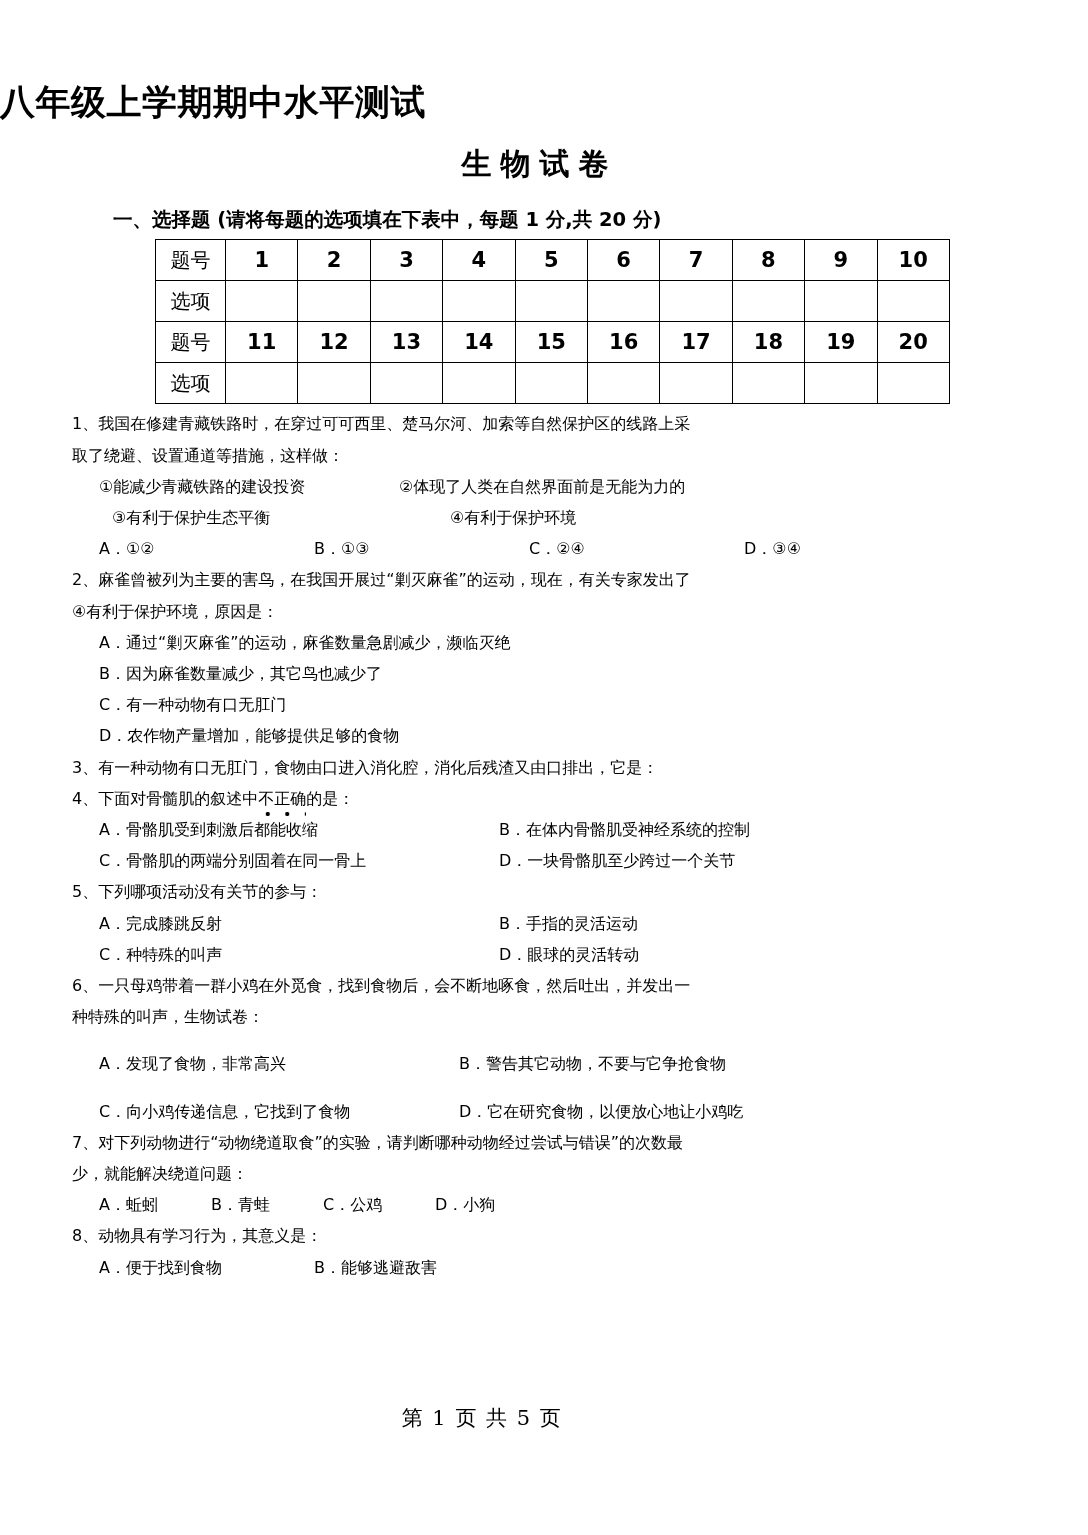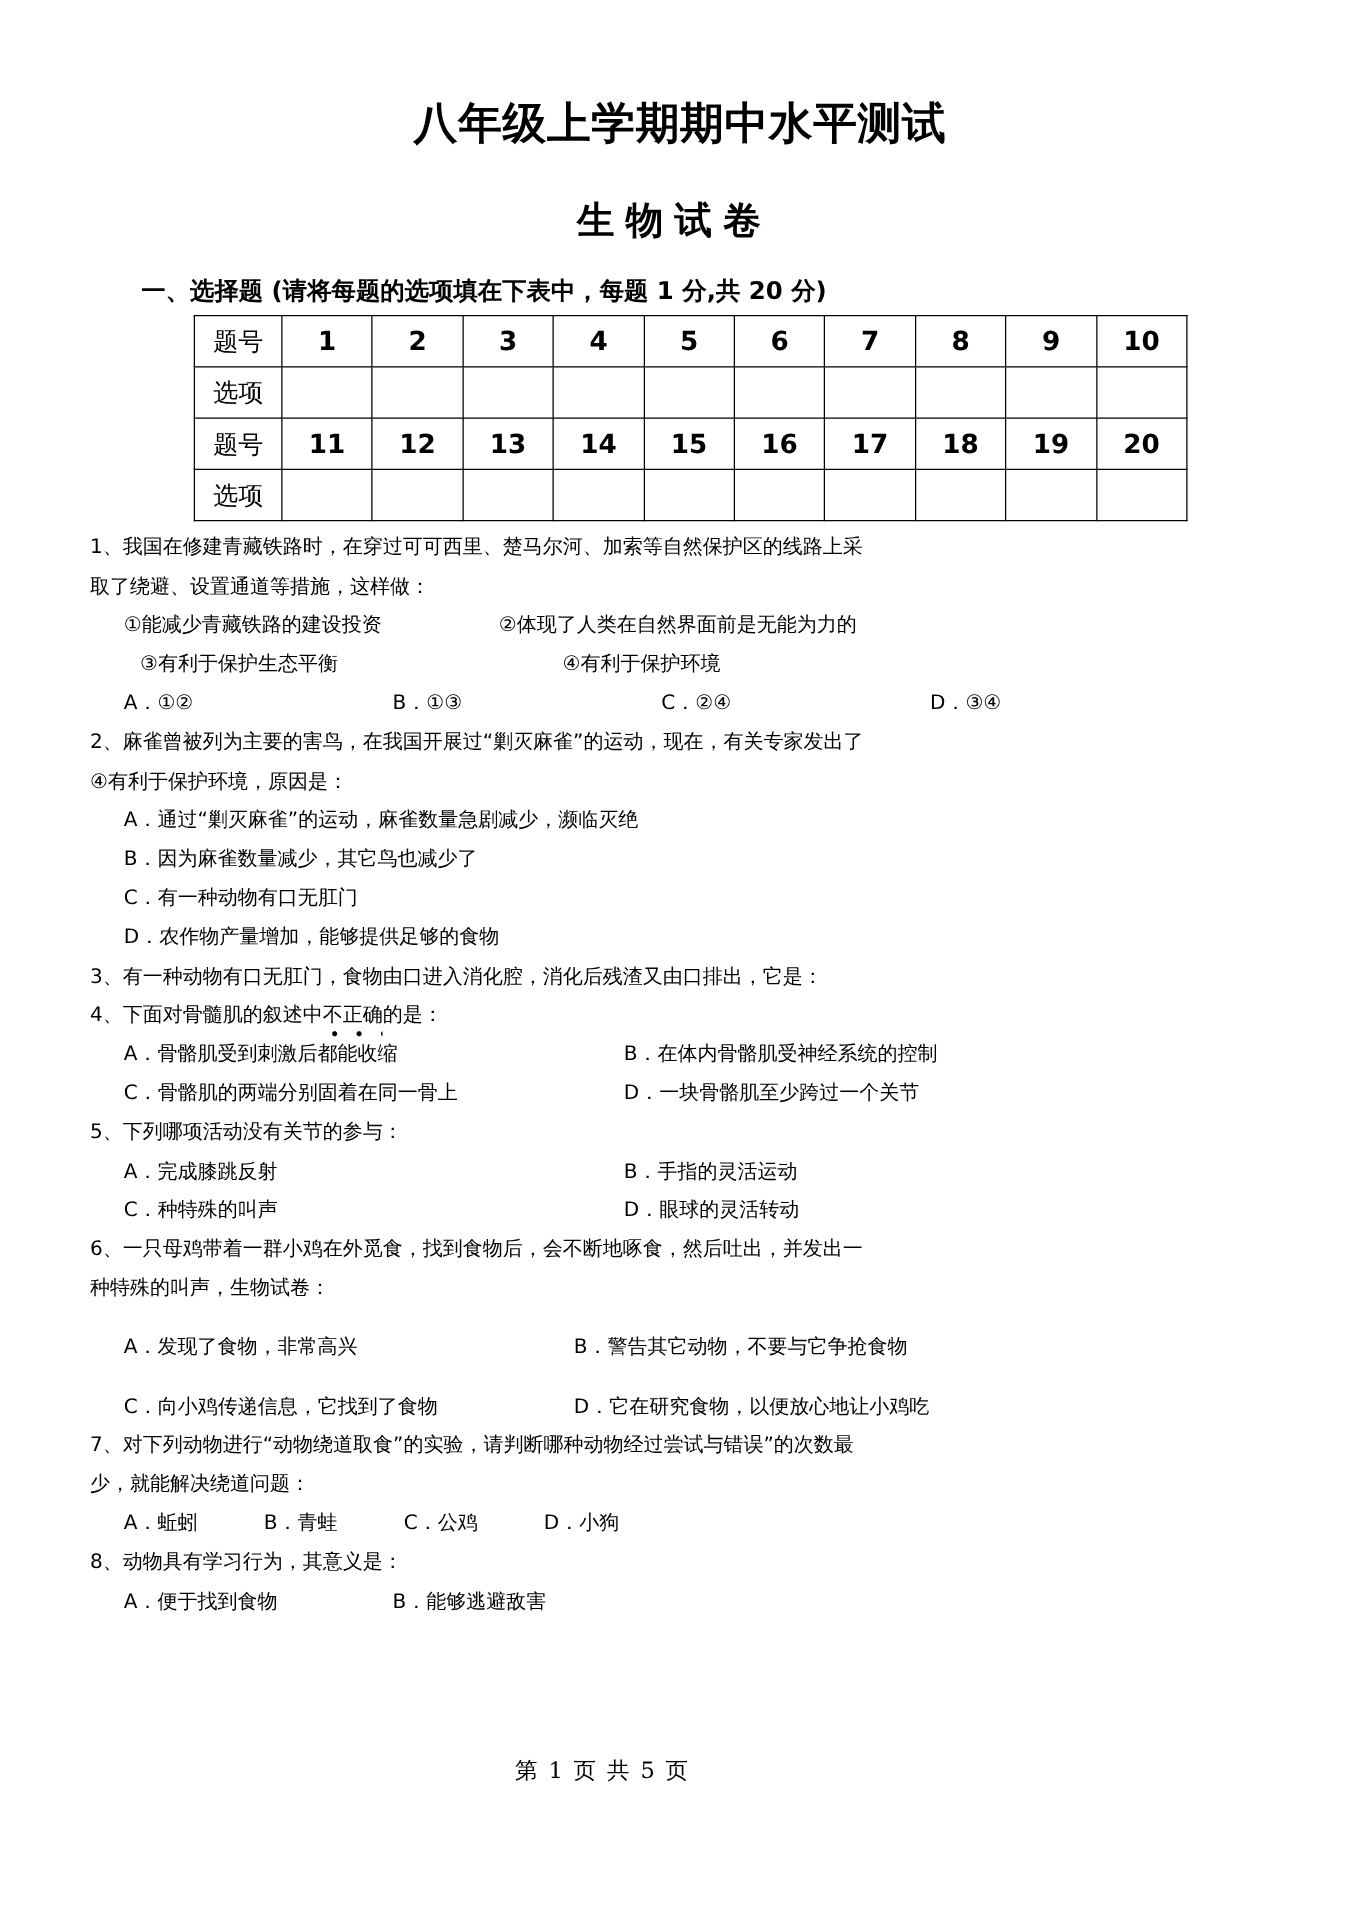--- a/index.html
+++ b/index.html
@@ -19,26 +19,25 @@
     position: absolute;
     left: 0; top: 0;
     width: 1088px;
     height: 1535px;
     box-sizing: border-box;
     padding: 0;
   }
 
   
   .title-main {
-    text-align: center;
     font-size: 35px;
     font-weight: bold;
     line-height: 1.0;
-    margin: 16px;
-    padding-top: 66px;
+    margin: 0;
+    padding-top: 85px;
     letter-spacing: 0.5px;
     font-family: "DejaVu Sans", "Liberation Sans", sans-serif;
   }
   .title-sub {
     text-align: center;
     font-size: 30px;
     font-weight: bold;
     line-height: 1.0;
     margin: 0;
     padding-top: 29px;
@@ -135,21 +134,21 @@
   }
 
   
   .footer {
     position: absolute;
     left: 0;
     top: 1404px;
     width: 964px;
     text-align: center;
     font-family: "DejaVu Serif", "Liberation Serif", serif;
-    font-size: 18px;
+    font-size: 21px;
     letter-spacing: 1.5px;
   }
 </style>
 </head>
 <body>
 
 <div class="page">
 
   <h1 class="title-main">八年级上学期期中水平测试</h1>
   <h2 class="title-sub">生物试卷</h2>

